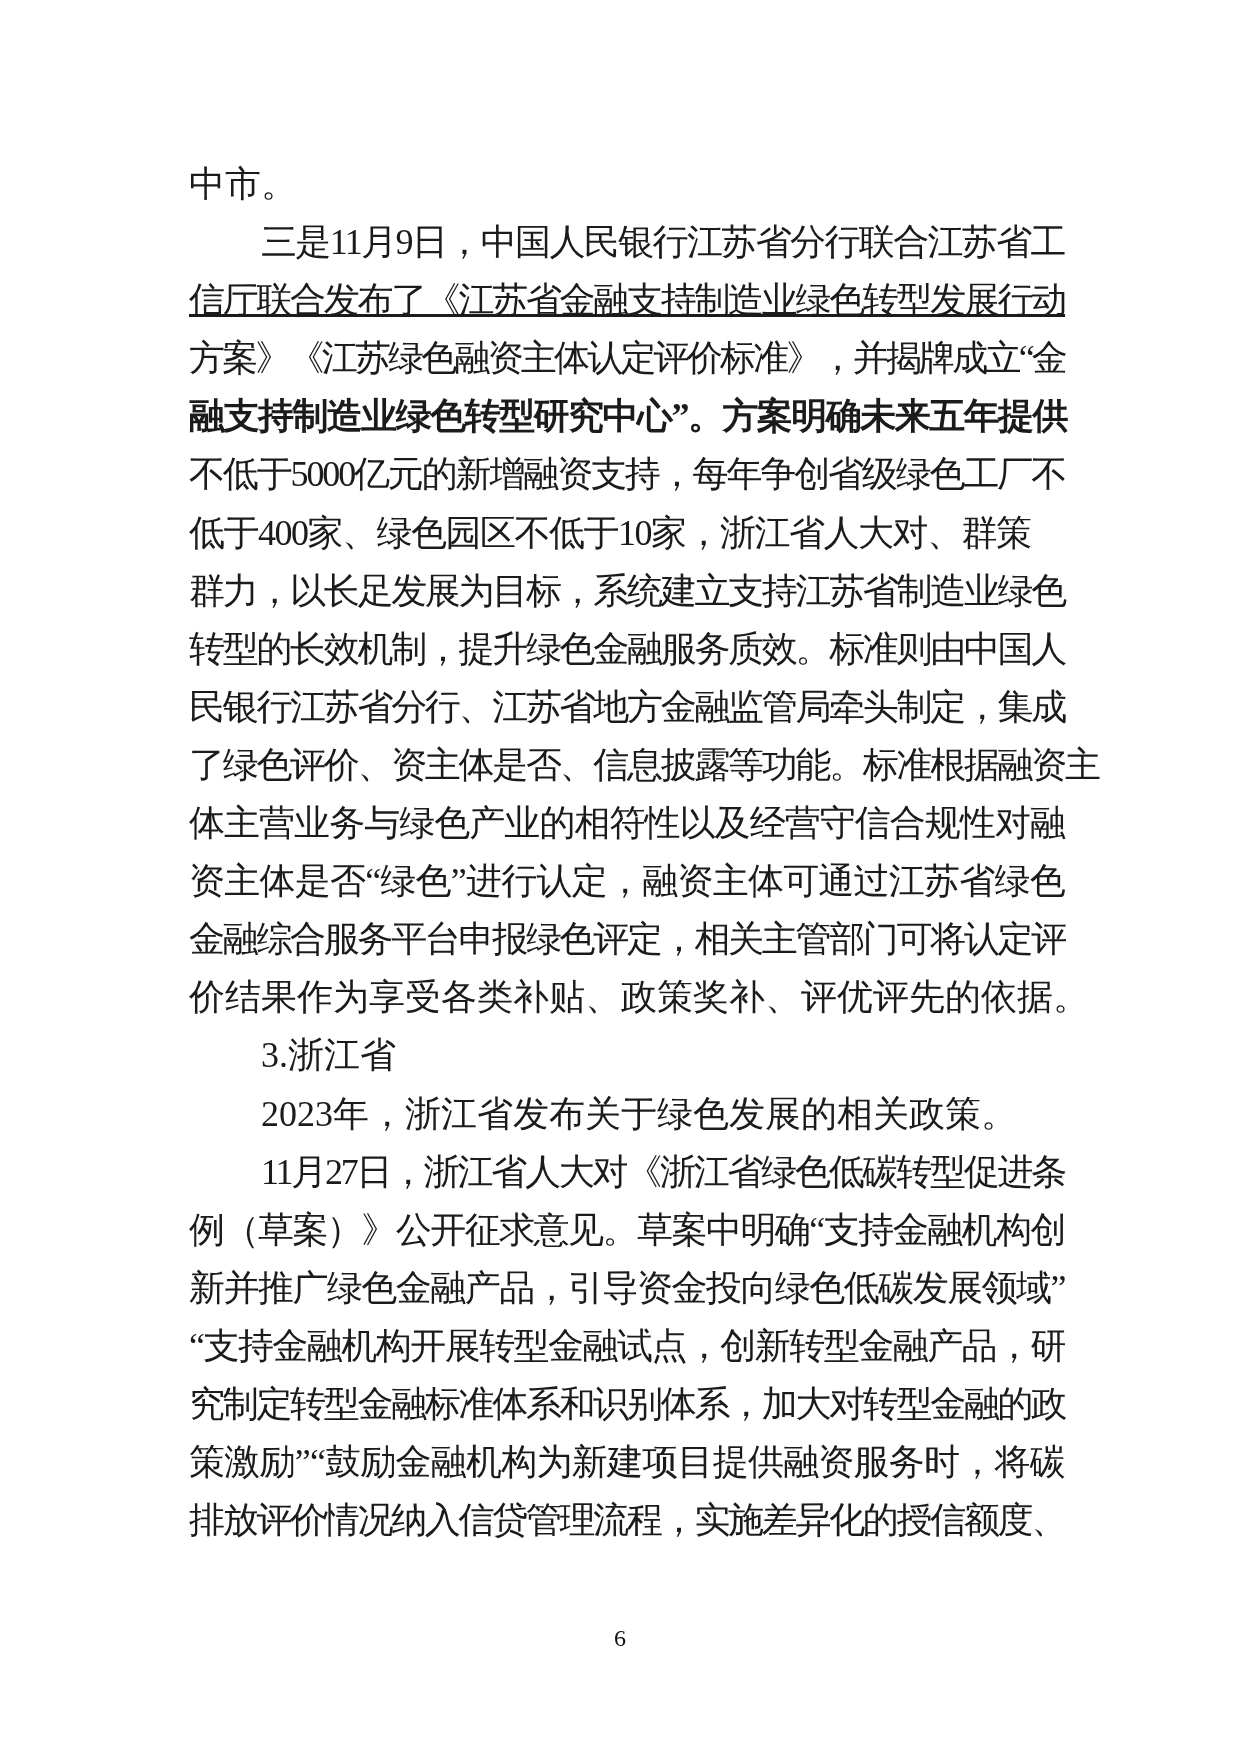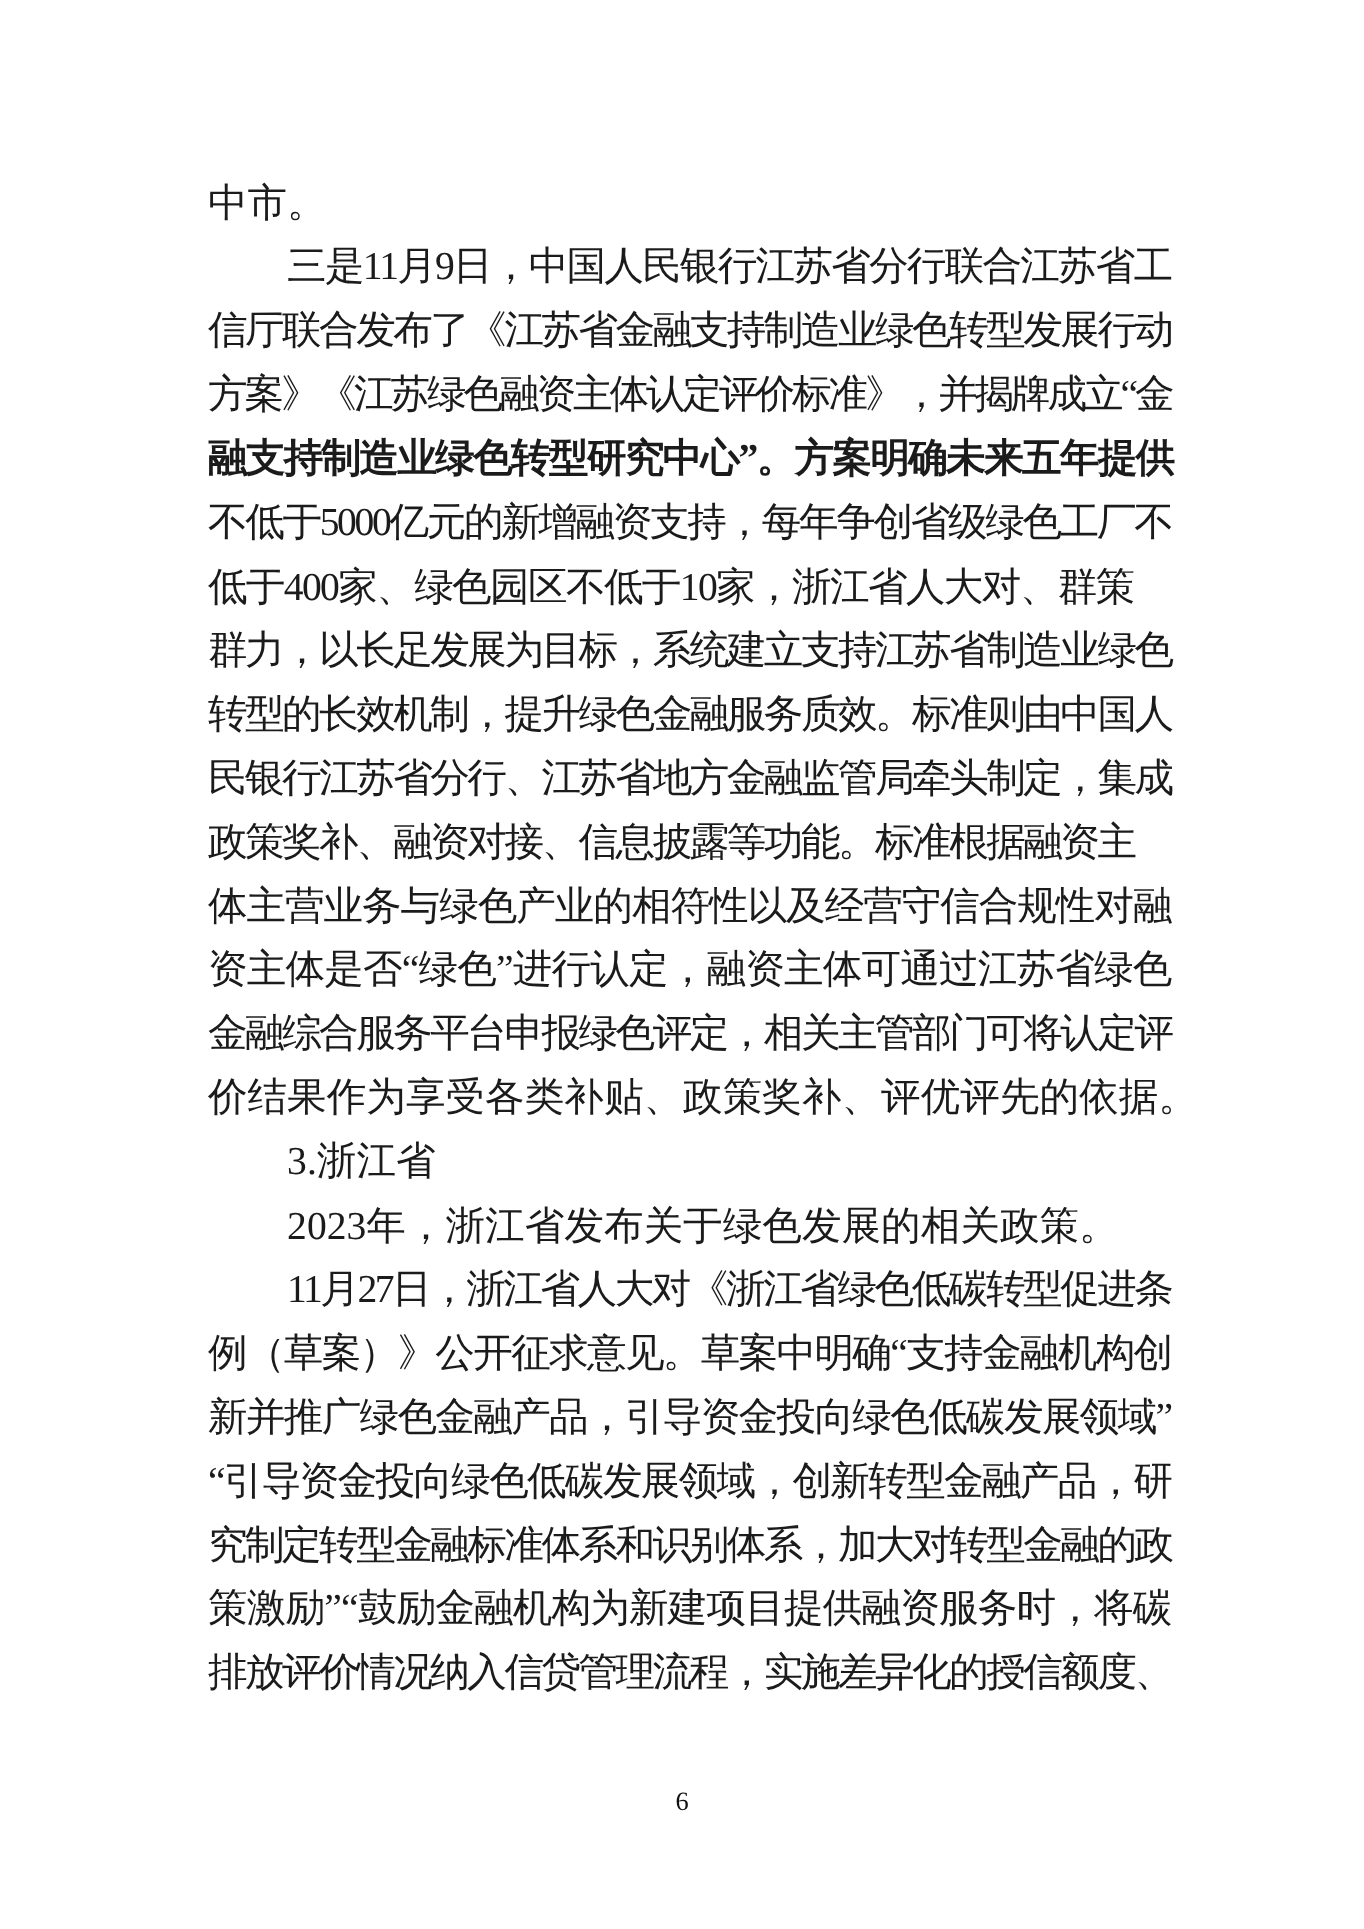--- a/index.html
+++ b/index.html
@@ -48,37 +48,37 @@
     color: #111111;
   }
 </style>
 </head>
 <body>
 
 <div class="page">
   <div class="textblock">
     <div class="line"><span>中市。</span></div>
     <div class="line indent fill"><span style="letter-spacing: -1.62688px;">三是11月9日，中国人民银行江苏省分行联合江苏省工</span></div>
-    <div class="line fill"><span style="letter-spacing: -2.30769px;">信厅联合发布了《江苏省金融支持制造业绿色转型发展行动</span></div>
+    <div class="line fill"><span style="letter-spacing: -2.30769px; text-decoration: underline;">信厅联合发布了《江苏省金融支持制造业绿色转型发展行动</span></div>
     <div class="line fill"><span style="letter-spacing: -2.81424px;">方案》《江苏绿色融资主体认定评价标准》，并揭牌成立“金</span></div>
     <div class="line fill"><span style="letter-spacing: -1.53786px; font-weight: bold;">融支持制造业绿色转型研究中心”。方案明确未来五年提供</span></div>
     <div class="line fill"><span style="letter-spacing: -2.14286px;">不低于5000亿元的新增融资支持，每年争创省级绿色工厂不</span></div>
     <div class="line fill"><span style="letter-spacing: -1.5px;">低于400家、绿色园区不低于10家，浙江省人大对、群策</span></div>
     <div class="line fill"><span style="letter-spacing: -2.30769px;">群力，以长足发展为目标，系统建立支持江苏省制造业绿色</span></div>
     <div class="line fill"><span style="letter-spacing: -2.30769px;">转型的长效机制，提升绿色金融服务质效。标准则由中国人</span></div>
     <div class="line fill"><span style="letter-spacing: -2.30769px;">民银行江苏省分行、江苏省地方金融监管局牵头制定，集成</span></div>
-    <div class="line fill"><span style="letter-spacing: -2.30769px;">政策奖补、融资对接、信息披露等功能。标准根据融资主</span></div>
+    <div class="line fill"><span style="letter-spacing: -2.30769px;">了绿色评价、资主体是否、信息披露等功能。标准根据融资主</span></div>
     <div class="line fill"><span style="letter-spacing: -0.96px;">体主营业务与绿色产业的相符性以及经营守信合规性对融</span></div>
     <div class="line fill"><span style="letter-spacing: -0.768029px;">资主体是否“绿色”进行认定，融资主体可通过江苏省绿色</span></div>
     <div class="line fill"><span style="letter-spacing: -2.30769px;">金融综合服务平台申报绿色评定，相关主管部门可将认定评</span></div>
     <div class="line"><span>价结果作为享受各类补贴、政策奖补、评优评先的依据。</span></div>
     <div class="line indent"><span>3.浙江省</span></div>
     <div class="line indent"><span>2023年，浙江省发布关于绿色发展的相关政策。</span></div>
     <div class="line indent fill"><span style="letter-spacing: -2.25661px;">11月27日，浙江省人大对《浙江省绿色低碳转型促进条</span></div>
     <div class="line fill"><span style="letter-spacing: -1.53786px;">例（草案）》公开征求意见。草案中明确“支持金融机构创</span></div>
     <div class="line fill"><span style="letter-spacing: -1.53786px;">新并推广绿色金融产品，引导资金投向绿色低碳发展领域”</span></div>
-    <div class="line fill"><span style="letter-spacing: -1.53786px;">“引导资金投向绿色低碳发展领域，创新转型金融产品，研</span></div>
+    <div class="line fill"><span style="letter-spacing: -1.53786px;">“支持金融机构开展转型金融试点，创新转型金融产品，研</span></div>
     <div class="line fill"><span style="letter-spacing: -2.30769px;">究制定转型金融标准体系和识别体系，加大对转型金融的政</span></div>
     <div class="line fill"><span style="letter-spacing: -0.768029px;">策激励”“鼓励金融机构为新建项目提供融资服务时，将碳</span></div>
     <div class="line fill"><span style="letter-spacing: -2.30769px;">排放评价情况纳入信贷管理流程，实施差异化的授信额度、</span></div>
   </div>
   <div class="pagenum">6</div>
 </div>
 
 </body></html>

